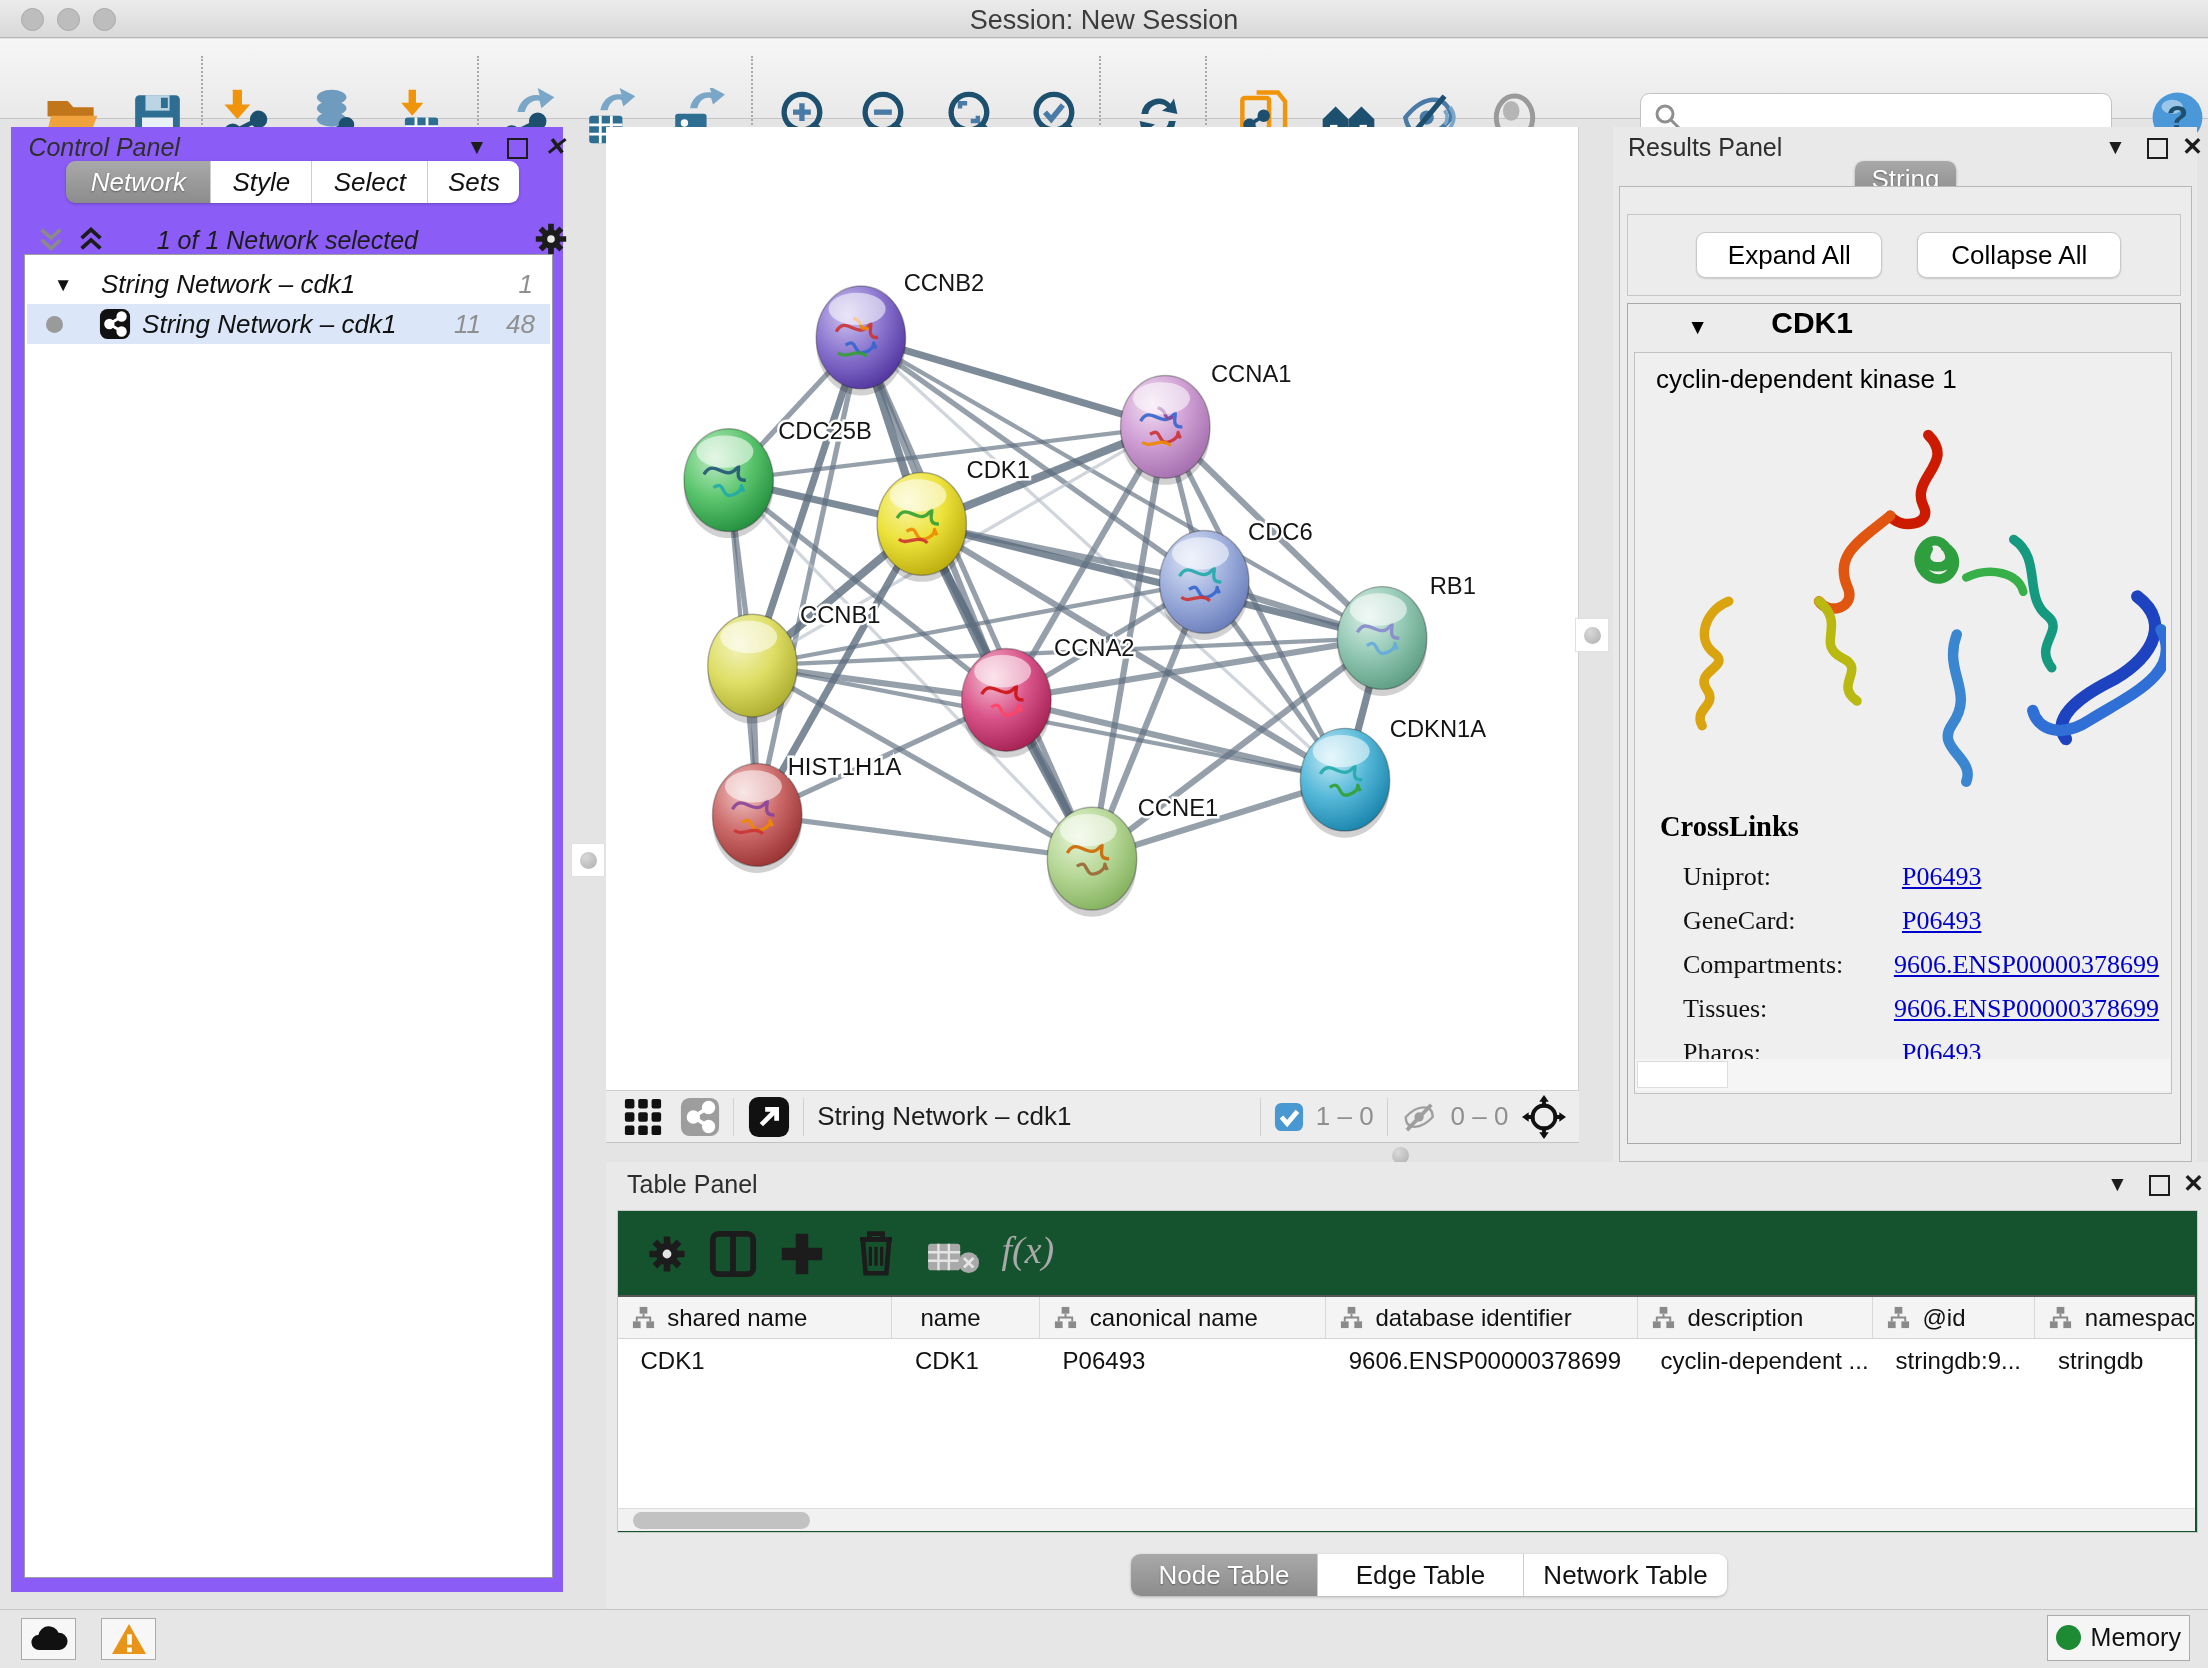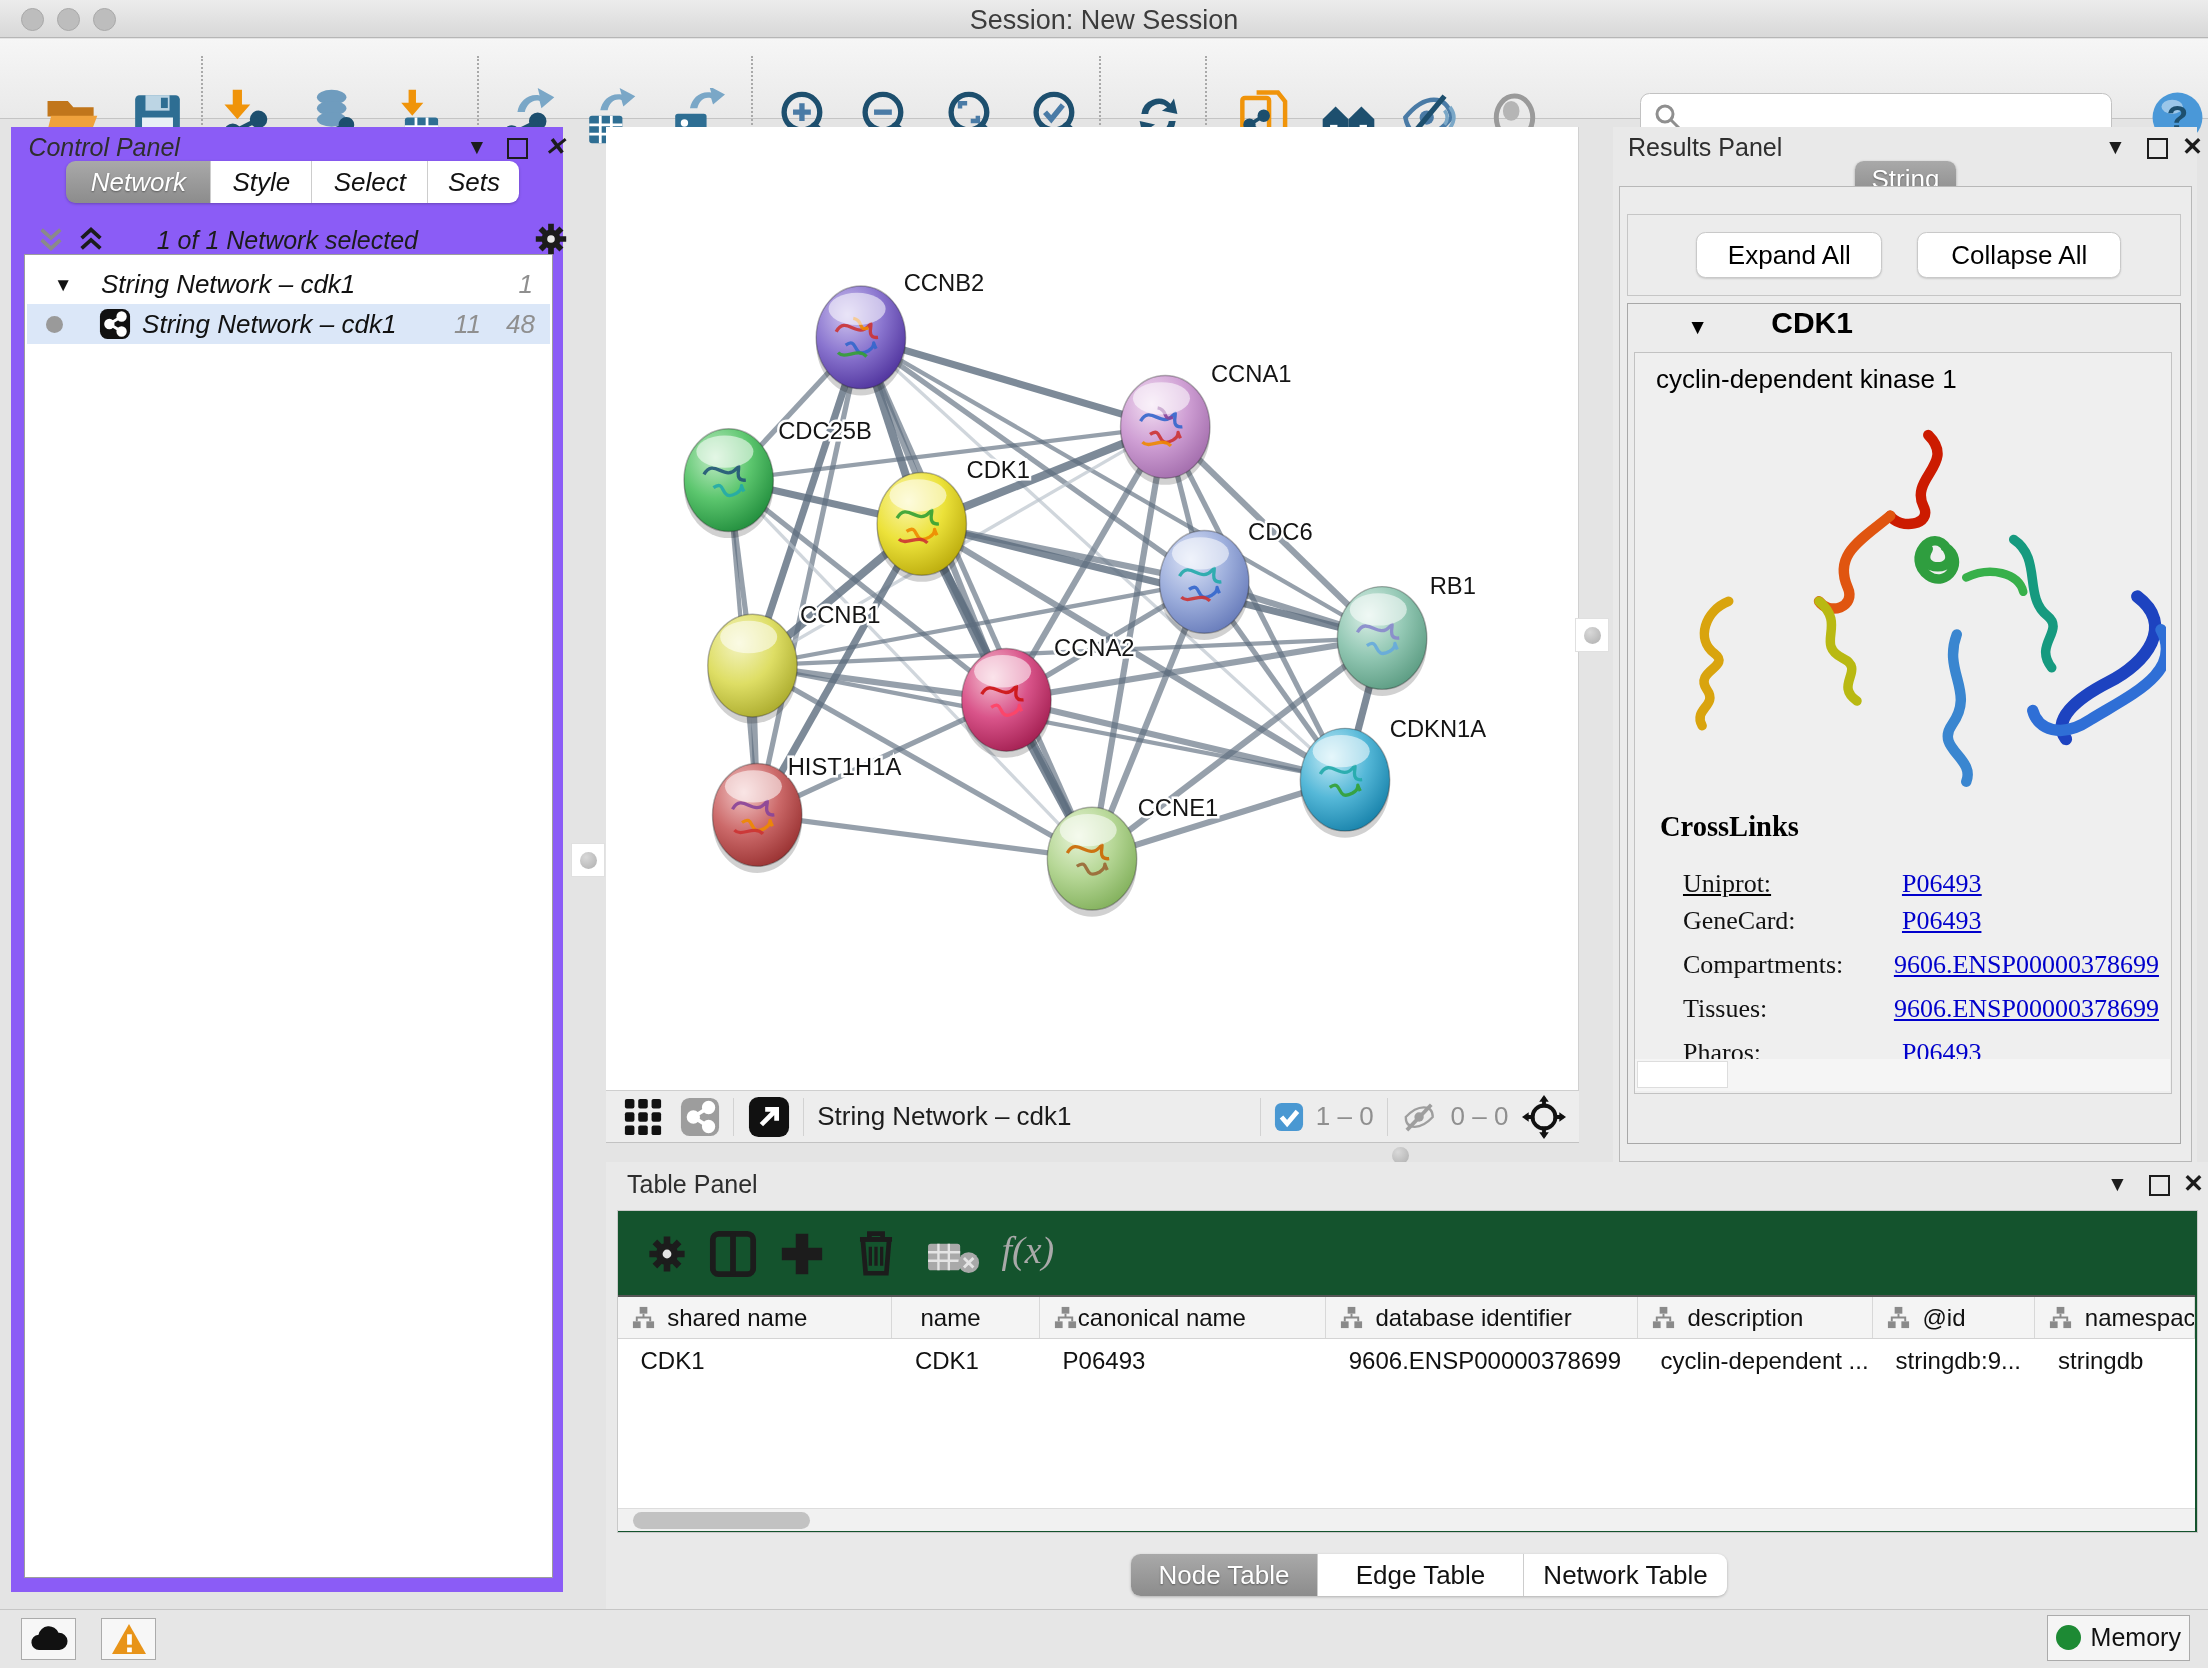--- a/index.html
+++ b/index.html
@@ -597,21 +597,21 @@
             <path d="M340,170 c25,-12 55,-5 60,15" stroke="#37b04a" stroke-width="9"></path>
             <path d="M390,130 c30,20 10,60 35,80 c20,16 -15,30 5,55" stroke="#169a7f" stroke-width="10"></path>
             <path d="M520,190 c40,30 10,70 -30,90 c-35,18 -60,40 -45,60" stroke="#1d43c0" stroke-width="13"></path>
             <path d="M545,225 c25,45 -35,70 -75,95 c-30,20 -55,10 -60,-10" stroke="#2f6fd6" stroke-width="12"></path>
             <path d="M330,230 c-15,40 20,60 -5,95 c-18,25 25,35 15,60" stroke="#3a86d0" stroke-width="11"></path>
           </g>
         </svg>
 
         <span class="abs" style="left:25px; top:458px; font-family:'Liberation Serif', serif; font-size:28.5px; font-weight:bold;">CrossLinks</span>
         <div id="crosslinks" class="abs" style="left:48px; top:502px; width:476px;">
-            <div style="display: flex; height: 44px; align-items: flex-end; text-decoration: underline;">
+            <div style="display: flex; height: 44px; align-items: center;">
               <span class="xl-label" style="width: 219px;">Uniprot:</span>
               <span class="linkval">P06493</span>
             </div>
             <div style="display: flex; height: 44px; align-items: center;">
               <span class="xl-label" style="width: 219px;">GeneCard:</span>
               <span class="linkval">P06493</span>
             </div>
             <div style="display: flex; height: 44px; align-items: center;">
               <span class="xl-label" style="width: 219px;">Compartments:</span>
               <span class="linkval">9606.ENSP00000378699</span>
@@ -702,21 +702,21 @@
                 <g fill="#8a8a8a">
                   <rect x="9" y="2" width="8" height="7"></rect>
                   <rect x="2" y="17" width="8" height="7"></rect>
                   <rect x="16" y="17" width="8" height="7"></rect>
                 </g>
                 <g stroke="#8a8a8a" stroke-width="2" fill="none">
                   <path d="M13 9v4M6 17v-4h14v4"></path>
                 </g>
               </svg>
             </span>
-            <span style="margin-left:0;">canonical name</span>
+            <span style="margin-left:12px;">canonical name</span>
           </div>
           <div class="tbl-header-cell" style="width: 317px;">
             <span style="margin-left:13.3px; display:flex;">
               <svg width="25" height="25" viewBox="0 0 26 26">
                 <g fill="#8a8a8a">
                   <rect x="9" y="2" width="8" height="7"></rect>
                   <rect x="2" y="17" width="8" height="7"></rect>
                   <rect x="16" y="17" width="8" height="7"></rect>
                 </g>
                 <g stroke="#8a8a8a" stroke-width="2" fill="none">

